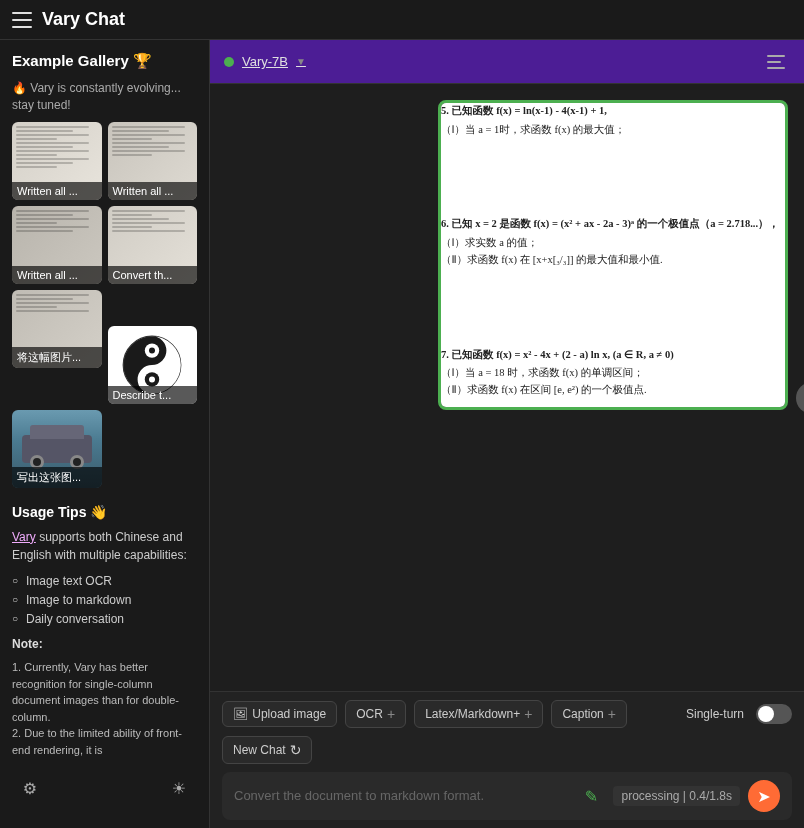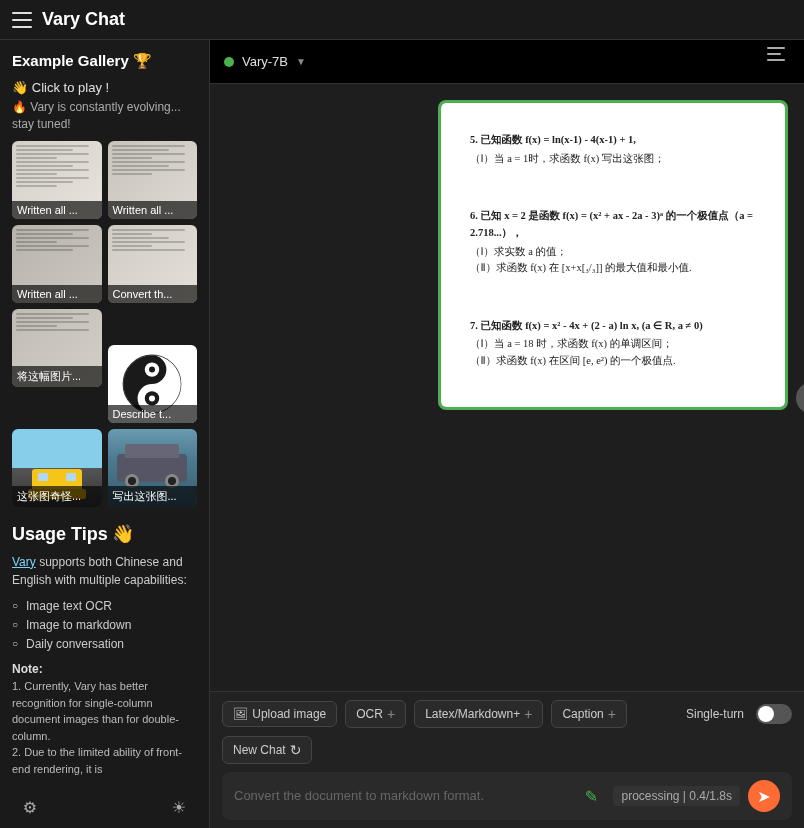--- a/index.html
+++ b/index.html
@@ -149,33 +149,33 @@
       align-items: center;
       justify-content: center;
       height: 100%;
     }
 
     
     .usage-tips {
       margin-top: 8px;
     }
     .usage-tips-title {
-      font-size: 18px;
+      font-size: 14px;
       font-weight: 700;
       color: #ffffff;
       margin-bottom: 8px;
     }
     .usage-text {
       font-size: 12px;
       color: #ccc;
       line-height: 1.5;
       margin-bottom: 8px;
     }
     .usage-text a {
-      color: #7dd3fc;
+      color: #f0abfc;
       text-decoration: underline;
     }
     .usage-list {
       list-style: none;
       margin-bottom: 8px;
     }
     .usage-list li {
       font-size: 12px;
       color: #ccc;
       line-height: 1.6;
@@ -186,21 +186,21 @@
       content: '○';
       position: absolute;
       left: 0;
       font-size: 10px;
       top: 1px;
     }
     .note-title {
       font-size: 12px;
       color: #ddd;
       font-weight: 600;
-      margin-bottom: 2px;
+      margin-bottom: 8px;
     }
     .note-text {
       font-size: 11px;
       color: #bbb;
       line-height: 1.5;
     }
 
     
     .sidebar-bottom {
       display: flex;
@@ -225,26 +225,28 @@
       flex: 1;
       display: flex;
       flex-direction: column;
       background: #1e1e1e;
       overflow: hidden;
     }
 
     
     .chat-header {
       height: 44px;
-      background: #000000;
+      background: #4c1d95;
       border-bottom: 1px solid #333;
       display: flex;
+      align-items: center;
       padding: 0 14px;
       justify-content: space-between;
       flex-shrink: 0;
+      text-decoration: underline;
     }
     .model-selector {
       display: flex;
       align-items: center;
       gap: 8px;
       cursor: pointer;
     }
     .model-dot {
       width: 10px;
       height: 10px;
@@ -296,21 +298,21 @@
       background: #fff;
       width: 350px;
       height: 310px;
       display: flex;
       align-items: center;
       justify-content: center;
     }
     .math-image-content {
       width: 100%;
       height: 100%;
-      padding: 29px;
+      padding: 0;
       display: flex;
       flex-direction: column;
       justify-content: space-between;
       background: white;
       color: #222;
     }
     .math-problem {
       font-size: 10.5px;
       line-height: 1.6;
       color: #222;
@@ -483,21 +485,20 @@
       <span></span>
       <span></span>
   </div>
   <span class="topbar-title">Vary Chat</span>
 </div>
 
 <div class="main-layout">
 
   <div class="sidebar">
     <div class="gallery-title">Example Gallery 🏆</div>
-    <div class="click-to-play">👋 Click to play !</div>
     <div class="stay-tuned">🔥 Vary is constantly evolving... stay tuned!</div>
 
     <div class="gallery-grid">
 
       <div class="gallery-item gi-1">
         <div class="doc-preview">
           <div class="doc-line wide"></div>
             <div class="doc-line medium"></div>
           <div class="doc-line wide"></div>
             <div class="doc-line short"></div>
@@ -568,30 +569,20 @@
             <path d="M50,2 A48,48,0,0,1,50,98 A24,24,0,0,1,50,50 A24,24,0,0,0,50,2 Z" fill="white"></path>
             <circle cx="50" cy="26" r="12" fill="white"></circle>
             <circle cx="50" cy="74" r="12" fill="#1a1a1a"></circle>
             <circle cx="50" cy="26" r="5" fill="#1a1a1a"></circle>
             <circle cx="50" cy="74" r="5" fill="white"></circle>
           </svg>
         </div>
         <div class="gallery-item-label">Describe t...</div>
       </div>
 
-      <div class="gallery-item" style="background: linear-gradient(180deg, #87ceeb 0%, #87ceeb 50%, #555 50%, #333 100%);">
-        <div style="width:100%;height:100%;display:flex;align-items:flex-end;justify-content:center;padding-bottom:16px;">
-          <div style="width:50px;height:22px;background:#f5c518;border-radius:3px 3px 0 0;position:relative;">
-            <div style="position:absolute;bottom:-8px;left:-4px;width:58px;height:10px;background:#e0a800;border-radius:2px;"></div>
-            <div style="position:absolute;top:4px;left:6px;width:10px;height:8px;background:#b0d8f5;border-radius:1px;"></div>
-            <div style="position:absolute;top:4px;right:6px;width:10px;height:8px;background:#b0d8f5;border-radius:1px;"></div>
-          </div>
-        </div>
-        <div class="gallery-item-label">这张图奇怪...</div>
-      </div>
 
       <div class="gallery-item" style="background: linear-gradient(180deg, #6a9ab0 0%, #4a7a90 40%, #3a5a6a 100%);">
         <div style="width:100%;height:100%;display:flex;align-items:center;justify-content:center;">
           <div style="width:70px;height:28px;background:#556;border-radius:4px;position:relative;">
             <div style="position:absolute;top:-10px;left:8px;width:54px;height:14px;background:#667;border-radius:3px 3px 0 0;"></div>
             <div style="width:14px;height:14px;border-radius:50%;background:#222;position:absolute;bottom:-6px;left:8px;border:3px solid #888;"></div>
             <div style="width:14px;height:14px;border-radius:50%;background:#222;position:absolute;bottom:-6px;right:8px;border:3px solid #888;"></div>
           </div>
         </div>
         <div class="gallery-item-label">写出这张图...</div>
@@ -636,21 +627,21 @@
         </svg>
       </div>
     </div>
 
     <div class="chat-messages">
       <div class="message-image-container">
         <div class="message-image-box">
           <div class="math-image-content">
             <div class="math-problem">
               <div class="math-problem-num">5. 已知函数 f(x) = ln(x-1) - 4(x-1) + 1,</div>
-              <div>（Ⅰ）当 a = 1时，求函数 f(x) 写出这张图；</div>
+              <div>（Ⅰ）当 a = 1时，求函数 f(x) 的最大值；</div>
             </div>
             <div class="math-problem">
               <div class="math-problem-num">6. 已知 x = 2 是函数 f(x) = (x² + ax - 2a - 3)ᵃ 的一个极值点（a = 2.718...），</div>
               <div>（Ⅰ）求实数 a 的值；</div>
               <div>（Ⅱ）求函数 f(x) 在 [x+x[₃/₃]] 的最大值和最小值.</div>
             </div>
             <div class="math-problem">
               <div class="math-problem-num">7. 已知函数 f(x) = x² - 4x + (2 - a) ln x, (a ∈ R, a ≠ 0)</div>
               <div>（Ⅰ）当 a = 18 时，求函数 f(x) 的单调区间；</div>
               <div>（Ⅱ）求函数 f(x) 在区间 [e, e²) 的一个极值点.</div>

